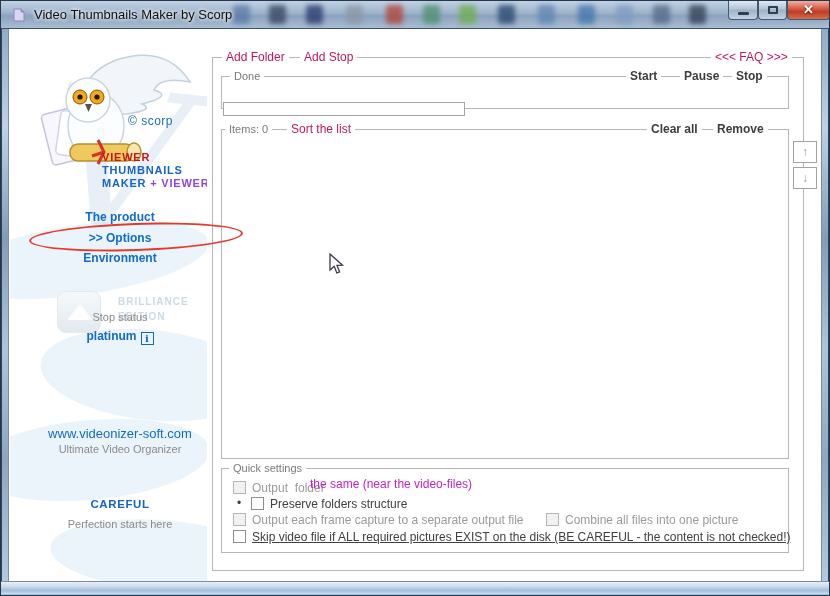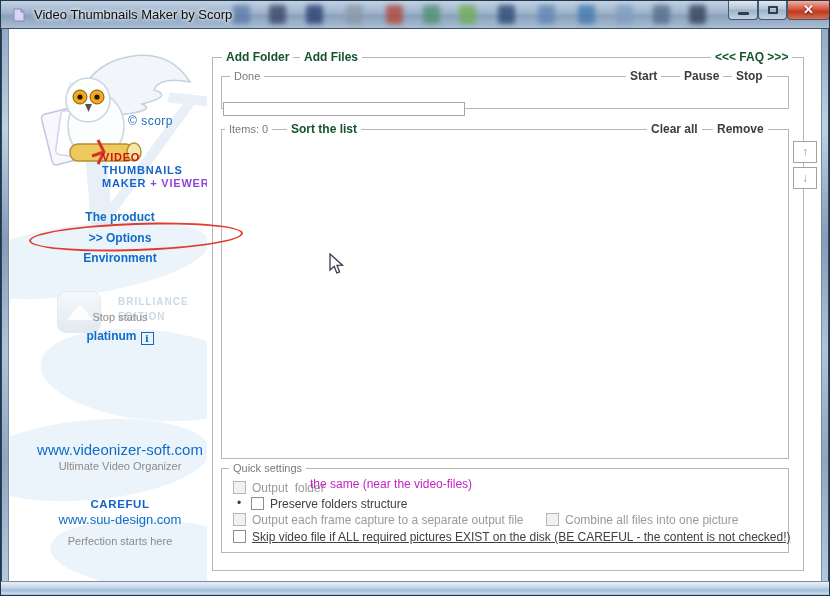--- a/index.html
+++ b/index.html
@@ -51,21 +51,21 @@
   .gray-small { color:#8a8a8a; font-size:11px; }
   .info-i { display:inline-block; width:13px; height:13px; border:1px solid #1568c0; color:#1568c0;
     font-weight:bold; font-size:10px; line-height:12px; text-align:center; vertical-align:-2px; margin-left:4px;
     font-family:"DejaVu Serif",serif; }
   .brandline { white-space:nowrap; }
 
   
   .gbox { position:absolute; border:1px solid #b6b6b6; background:#fff; }
   .glabel { position:absolute; z-index:3; background:#fff; padding:0 4px; font-size:11px; color:#7a7a7a;
     line-height:14px; white-space:nowrap; }
-  .glink { color:#14532d; font-weight:bold; font-size:12px; cursor:pointer; }
+  .glink { color:#be185d; font-weight:normal; font-size:12px; cursor:pointer; }
   .gdark { color:#3d3d3d; font-weight:bold; font-size:12px; cursor:pointer; }
   .progress { position:absolute; left:222px; top:101px; width:242px; height:14px; border:1px solid #a6a6a6;
     background:#fff; z-index:4; }
   .udbtn { position:absolute; left:792px; width:24px; height:22px; border:1px solid #a2a2a2; background:#fff;
     z-index:4; text-align:center; font-size:12px; color:#8b9cc0; line-height:20px; cursor:pointer; }
   .cb { position:absolute; width:13px; height:13px; border:1px solid #8e8e8e; background:#fff; cursor:pointer; }
   .cb.dis { border-color:#b5b5b5; background:#f1f1f1; }
   .qtext { position:absolute; font-size:12px; white-space:pre; }
   .q-dark { color:#404040; }
   .q-gray { color:#9a9a9a; }
@@ -131,21 +131,21 @@
       <circle cx="69" cy="45" r="7" fill="#f5a71d" stroke="#7c5708" stroke-width="1"></circle>
       <circle cx="52" cy="45" r="2.6" fill="#231a05"></circle>
       <circle cx="69" cy="45" r="2.6" fill="#231a05"></circle>
       <path d="M57,52 L64,52 L60.5,60 Z" fill="#55524e"></path>
       <rect x="42" y="92" width="64" height="17" rx="8" fill="#edc95e" stroke="#b1902f" stroke-width="1.5"></rect>
       <ellipse cx="106" cy="100" rx="7" ry="9" fill="#f6e7ab" stroke="#b1902f" stroke-width="1.5"></ellipse>
       <path d="M70,88 L76,100 L70,112 M76,100 L64,104" stroke="#d3332a" stroke-width="3" fill="none"></path>
     </svg>
     <span class="copyright">© scorp</span>
 
-    <span class="logoline" style="top:121px;color:#cc1414;">VIDEO</span>
+    <span class="logoline" style="top:121px;color:#cc1414;">VIEWER</span>
     <span class="logoline" style="top:134px;color:#1464c8;">THUMBNAILS</span>
     <span class="logoline" style="top:147px;color:#1464c8;"><span>MAKER </span><span style="color:#9146d8;">+ VIEWER</span></span>
 
     <div class="sb-center" style="top:180px;">
       <div class="sb-link">The product</div>
       <div class="sb-link" style="margin-top:7px;text-align:center;">&gt;&gt; Options</div>
       <div class="sb-link" style="margin-top:6px;">Environment</div>
     </div>
 
     <div class="fade-icon">
@@ -155,36 +155,35 @@
     <span class="fade-text" style="top:281px;">EDITION</span>
 
     <div class="sb-center" style="top:281px;">
       <div class="gray-small">Stop status</div>
       <div style="margin-top:3px;">
         <span class="sb-link">platinum</span><span class="info-i">i</span>
       </div>
     </div>
 
     <div class="sb-center" style="top:392px;left:20px;width:180px;">
-      <div class="sb-link" style="font-weight:normal;font-size:15px;margin-top:19px;">www.videonizer-soft.com</div>
+      <div class="sb-link" style="font-weight:normal;font-size:13px;margin-top:4px;">www.videonizer-soft.com</div>
       <div class="gray-small" style="margin-top:2px;">Ultimate Video Organizer</div>
     </div>
 
     <div class="sb-center" style="top:468px;left:20px;width:180px;">
       <div style="color:#1464c8;font-weight:bold;font-size:11.5px;letter-spacing:.6px;">CAREFUL</div>
-      <div class="sb-link" style="font-weight:normal;font-size:13px;margin-top:2px;">www.suu-design.com</div>
       <div class="gray-small" style="margin-top:8px;">Perfection starts here</div>
     </div>
   </div>
 
   <div class="red-ellipse"></div>
 
   <div class="gbox" style="left:211px;top:56px;width:592px;height:514px;"></div>
   <span class="glabel glink" style="left:221px;top:49px;">Add Folder</span>
-  <span class="glabel glink" style="left:299px;top:49px;">Add Files</span>
+  <span class="glabel glink" style="left:299px;top:49px;">Add Stop</span>
   <span class="glabel glink" style="left:710px;top:49px;">&lt;&lt;&lt; FAQ &gt;&gt;&gt;</span>
 
   <div class="gbox" style="left:220px;top:75px;width:568px;height:33px;"></div>
   <span class="glabel" style="left:229px;top:68px;">Done</span>
   <span class="glabel gdark" style="left:625px;top:68px;">Start</span>
   <span class="glabel gdark" style="left:679px;top:68px;">Pause</span>
   <span class="glabel gdark" style="left:731px;top:68px;">Stop</span>
   <div class="progress"></div>
 
   <div class="gbox" style="left:220px;top:128px;width:568px;height:330px;"></div>

